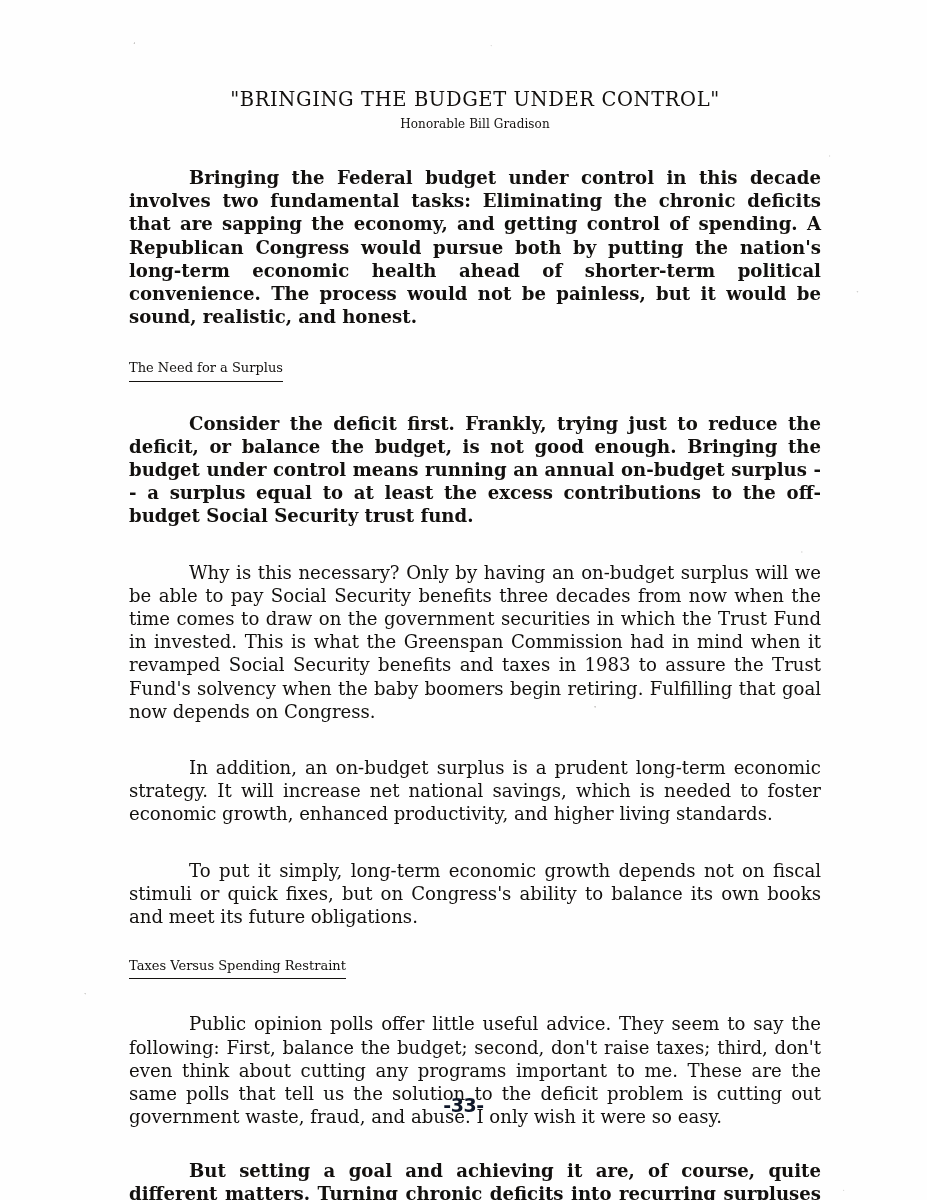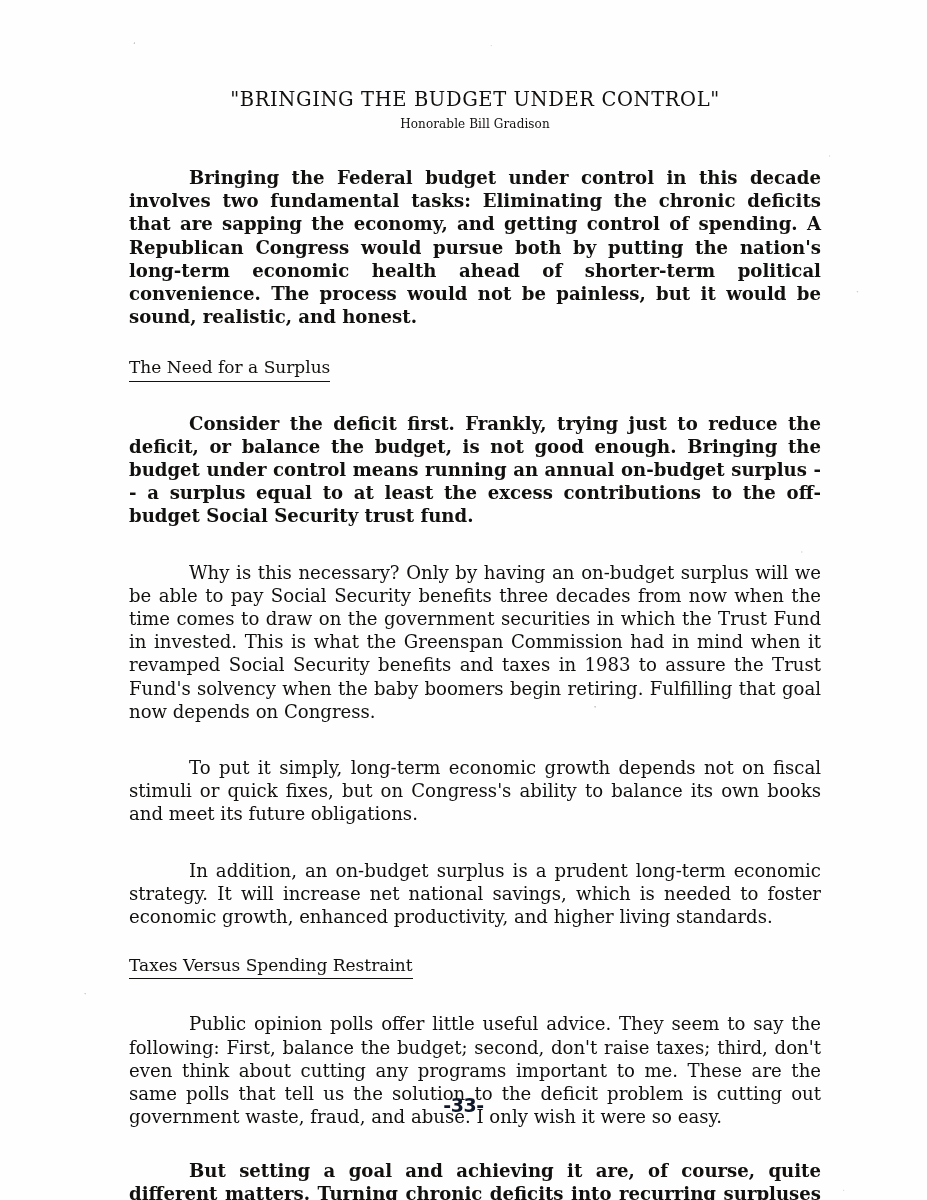--- a/index.html
+++ b/index.html
@@ -72,21 +72,21 @@
     text-indent: 60px;
     -webkit-hyphens: none;
     hyphens: none;
   }
 
   .para-gap-first { margin-top: 30px; font-weight: bold; }
   .para-gap       { margin-top: 33px; }
 
   .section-heading {
     margin: 0;
-    font-size: 17px;
+    font-size: 13px;
     line-height: 23.2px;
     font-weight: normal;
     text-align: right;
     display: inline-block;
     border-bottom: 1.6px solid #14120f;
     padding-bottom: 1px;
   }
   .heading-wrap-1 { margin-top: 28px; }
   .heading-wrap-2 { margin-top: 26px; }
 
@@ -120,23 +120,23 @@
     <p class="body-text para-gap-first">Bringing the Federal budget under control in this decade involves two fundamental tasks:  Eliminating the chronic deficits that are sapping the economy, and getting control of spending.  A Republican Congress would pursue both by putting the nation's long-term economic health ahead of shorter-term political convenience.  The process would not be painless, but it would be sound, realistic, and honest.</p>
 
     <div class="heading-wrap-1">
       <h2 class="section-heading">The Need for a Surplus</h2>
     </div>
 
     <p class="body-text para-gap-first">Consider the deficit first.  Frankly, trying just to reduce the deficit, or balance the budget, is not good enough.  Bringing the budget under control means running an annual on-budget surplus -- a surplus equal to at least the excess contributions to the off-budget Social Security trust fund.</p>
 
     <p class="body-text para-gap">Why is this necessary?  Only by having an on-budget surplus will we be able to pay Social Security benefits three decades from now when the time comes to draw on the government securities in which the Trust Fund in invested.  This is what the Greenspan Commission had in mind when it revamped Social Security benefits and taxes in 1983 to assure the Trust Fund's solvency when the baby boomers begin retiring.  Fulfilling that goal now depends on Congress.</p>
 
+    <p class="body-text para-gap">In addition, an on-budget surplus is a prudent long-term economic strategy.  It will increase net national savings, which is needed to foster economic growth, enhanced productivity, and higher living standards.</p>
+
     <p class="body-text para-gap">To put it simply, long-term economic growth depends not on fiscal stimuli or quick fixes, but on Congress's ability to balance its own books and meet its future obligations.</p>
-
-    <p class="body-text para-gap">In addition, an on-budget surplus is a prudent long-term economic strategy.  It will increase net national savings, which is needed to foster economic growth, enhanced productivity, and higher living standards.</p>
 
     <div class="heading-wrap-2">
       <h2 class="section-heading">Taxes Versus Spending Restraint</h2>
     </div>
 
     <p class="body-text para-gap">Public opinion polls offer little useful advice.  They seem to say the following:  First, balance the budget; second, don't raise taxes; third, don't even think about cutting any programs important to me.  These are the same polls that tell us the solution to the deficit problem is cutting out government waste, fraud, and abuse.  I only wish it were so easy.</p>
 
     <p class="body-text para-gap-first">But setting a goal and achieving it are, of course, quite different matters.  Turning chronic deficits into recurring surpluses will not be easy, even for a Republican Congress.</p>
 
   </div>

